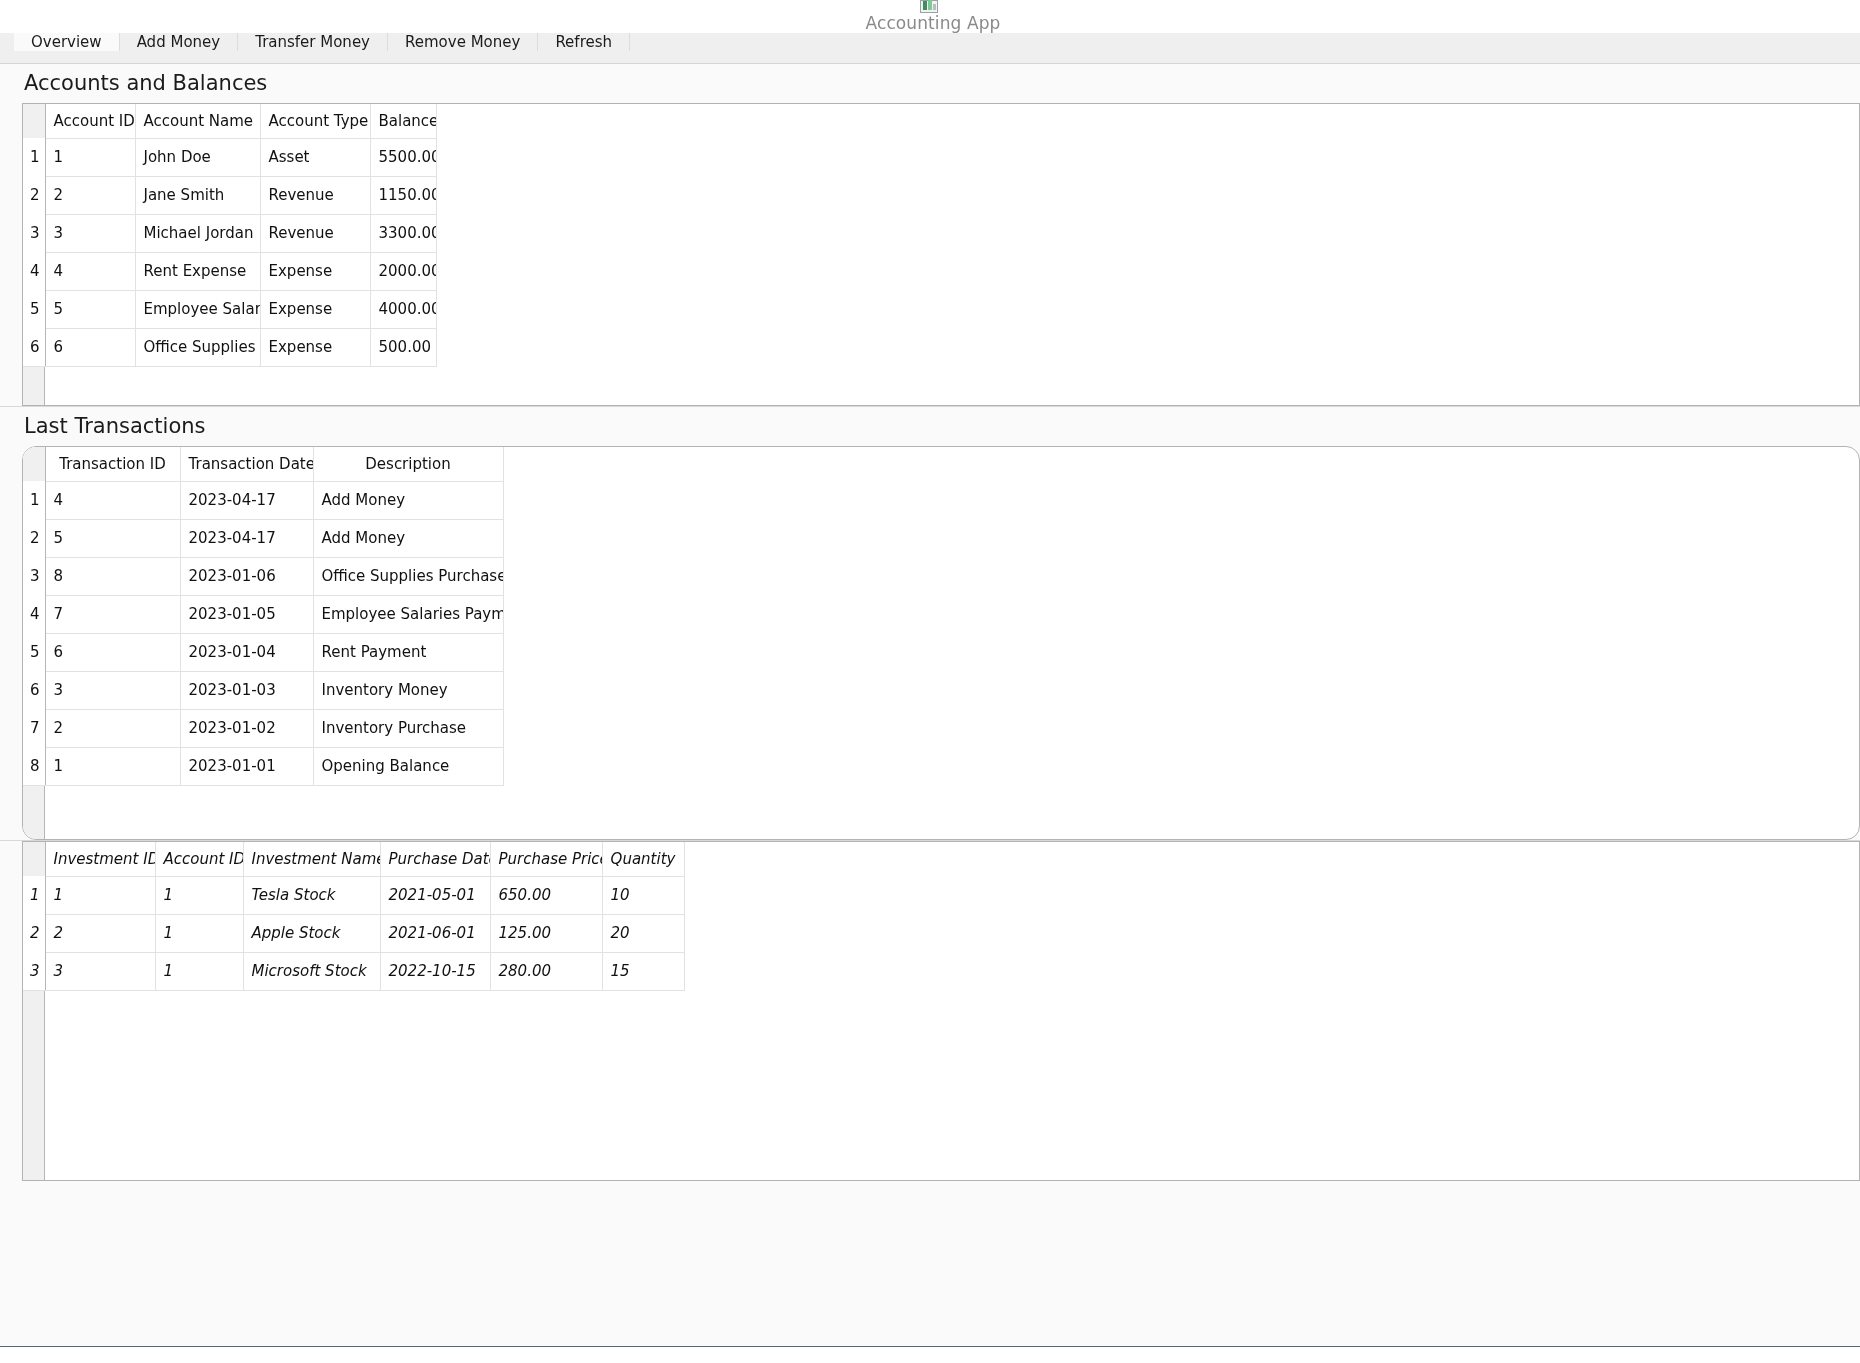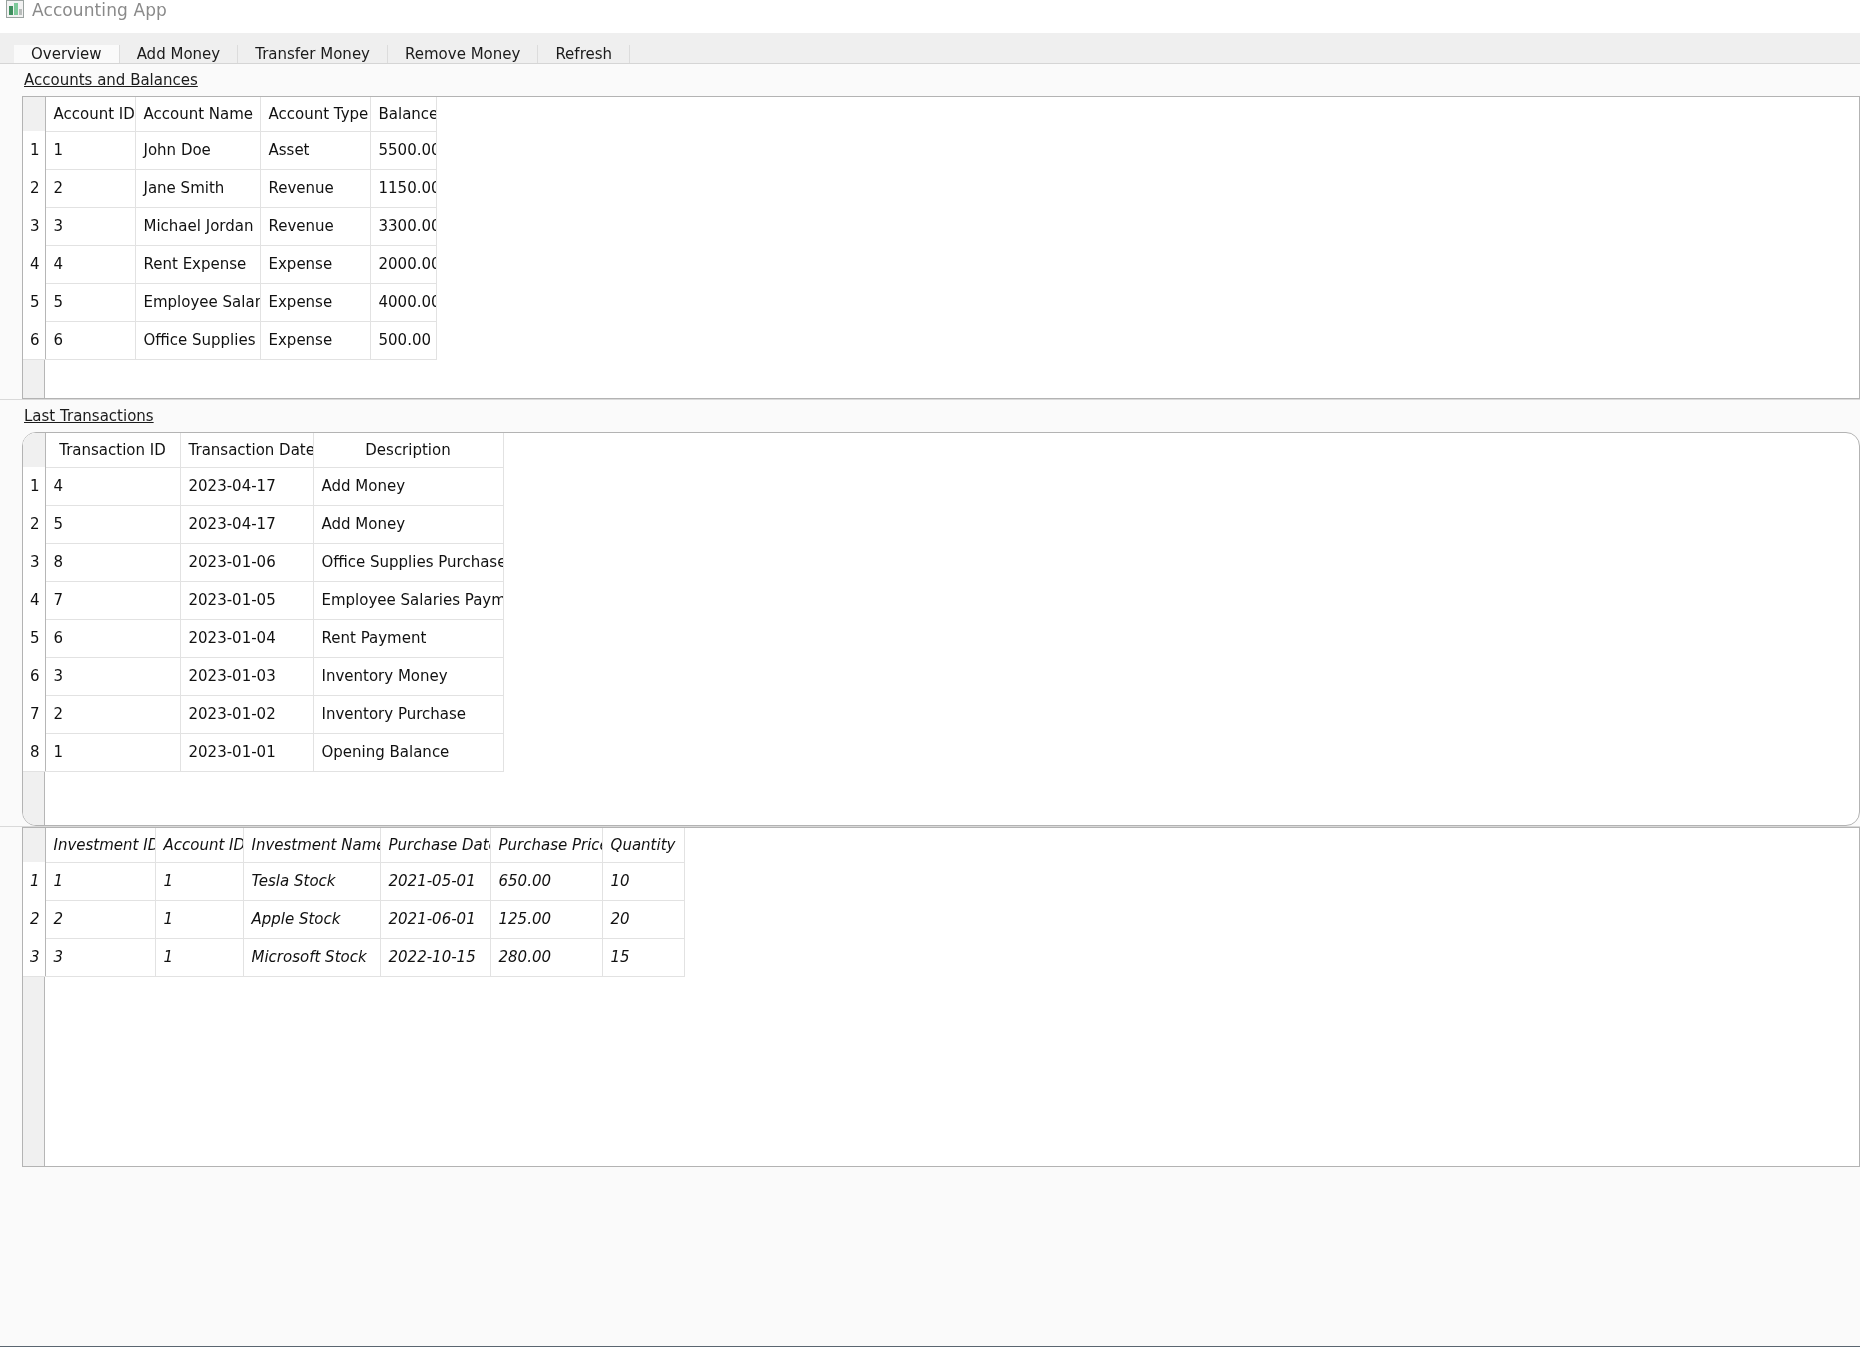--- a/index.html
+++ b/index.html
@@ -13,23 +13,25 @@
     height: 1363px;
     font-family: "DejaVu Sans", "Liberation Sans", sans-serif;
     overflow: hidden;
     position: relative;
   }
 
   
   .titlebar {
     height: 33px;
     display: flex;
+    align-items: center;
     padding-left: 6px;
     background: #ffffff;
     box-sizing: border-box;
+    flex-direction: column;
   }
   .app-icon {
     width: 18px;
     height: 18px;
     border: 1px solid #9aa3a0;
     background: #f2f2f2;
     display: inline-block;
     position: relative;
     margin-right: 8px;
     box-sizing: border-box;
@@ -50,21 +52,21 @@
 
   
   .tabstrip {
     position: relative;
     height: 31px;
     background: #efefef;
     border-bottom: 1px solid #d5d5d5;
     box-sizing: border-box;
     padding-left: 14px;
     display: flex;
-    align-items: flex-end;
+    align-items: flex-start;
   }
   .tab {
     display: flex;
     align-items: center;
     padding: 0 17px;
     font-size: 15px;
     color: #1b1b1b;
     background: #efefef;
     border-right: 1px solid #dcdcdc;
     box-sizing: border-box;
@@ -77,26 +79,25 @@
   }
 
   
   .content {
     background: #fafafa;
     height: calc(1363px - 33px - 31px);
     box-sizing: border-box;
     position: relative;
   }
   .section-label {
-    font-size: 15px;
+    font-size: 21px;
     color: #1b1b1b;
     padding: 7px 0 7px 24px;
     background: #fafafa;
     line-height: 1.2;
-    text-decoration: underline;
   }
   .grid-wrap {
     background: #ffffff;
     border: 1px solid #b3b3b3;
     border-left: 1px solid #b3b3b3;
     box-sizing: border-box;
     margin-left: 22px;
     margin-right: 0;
     overflow: hidden;
     position: relative;

